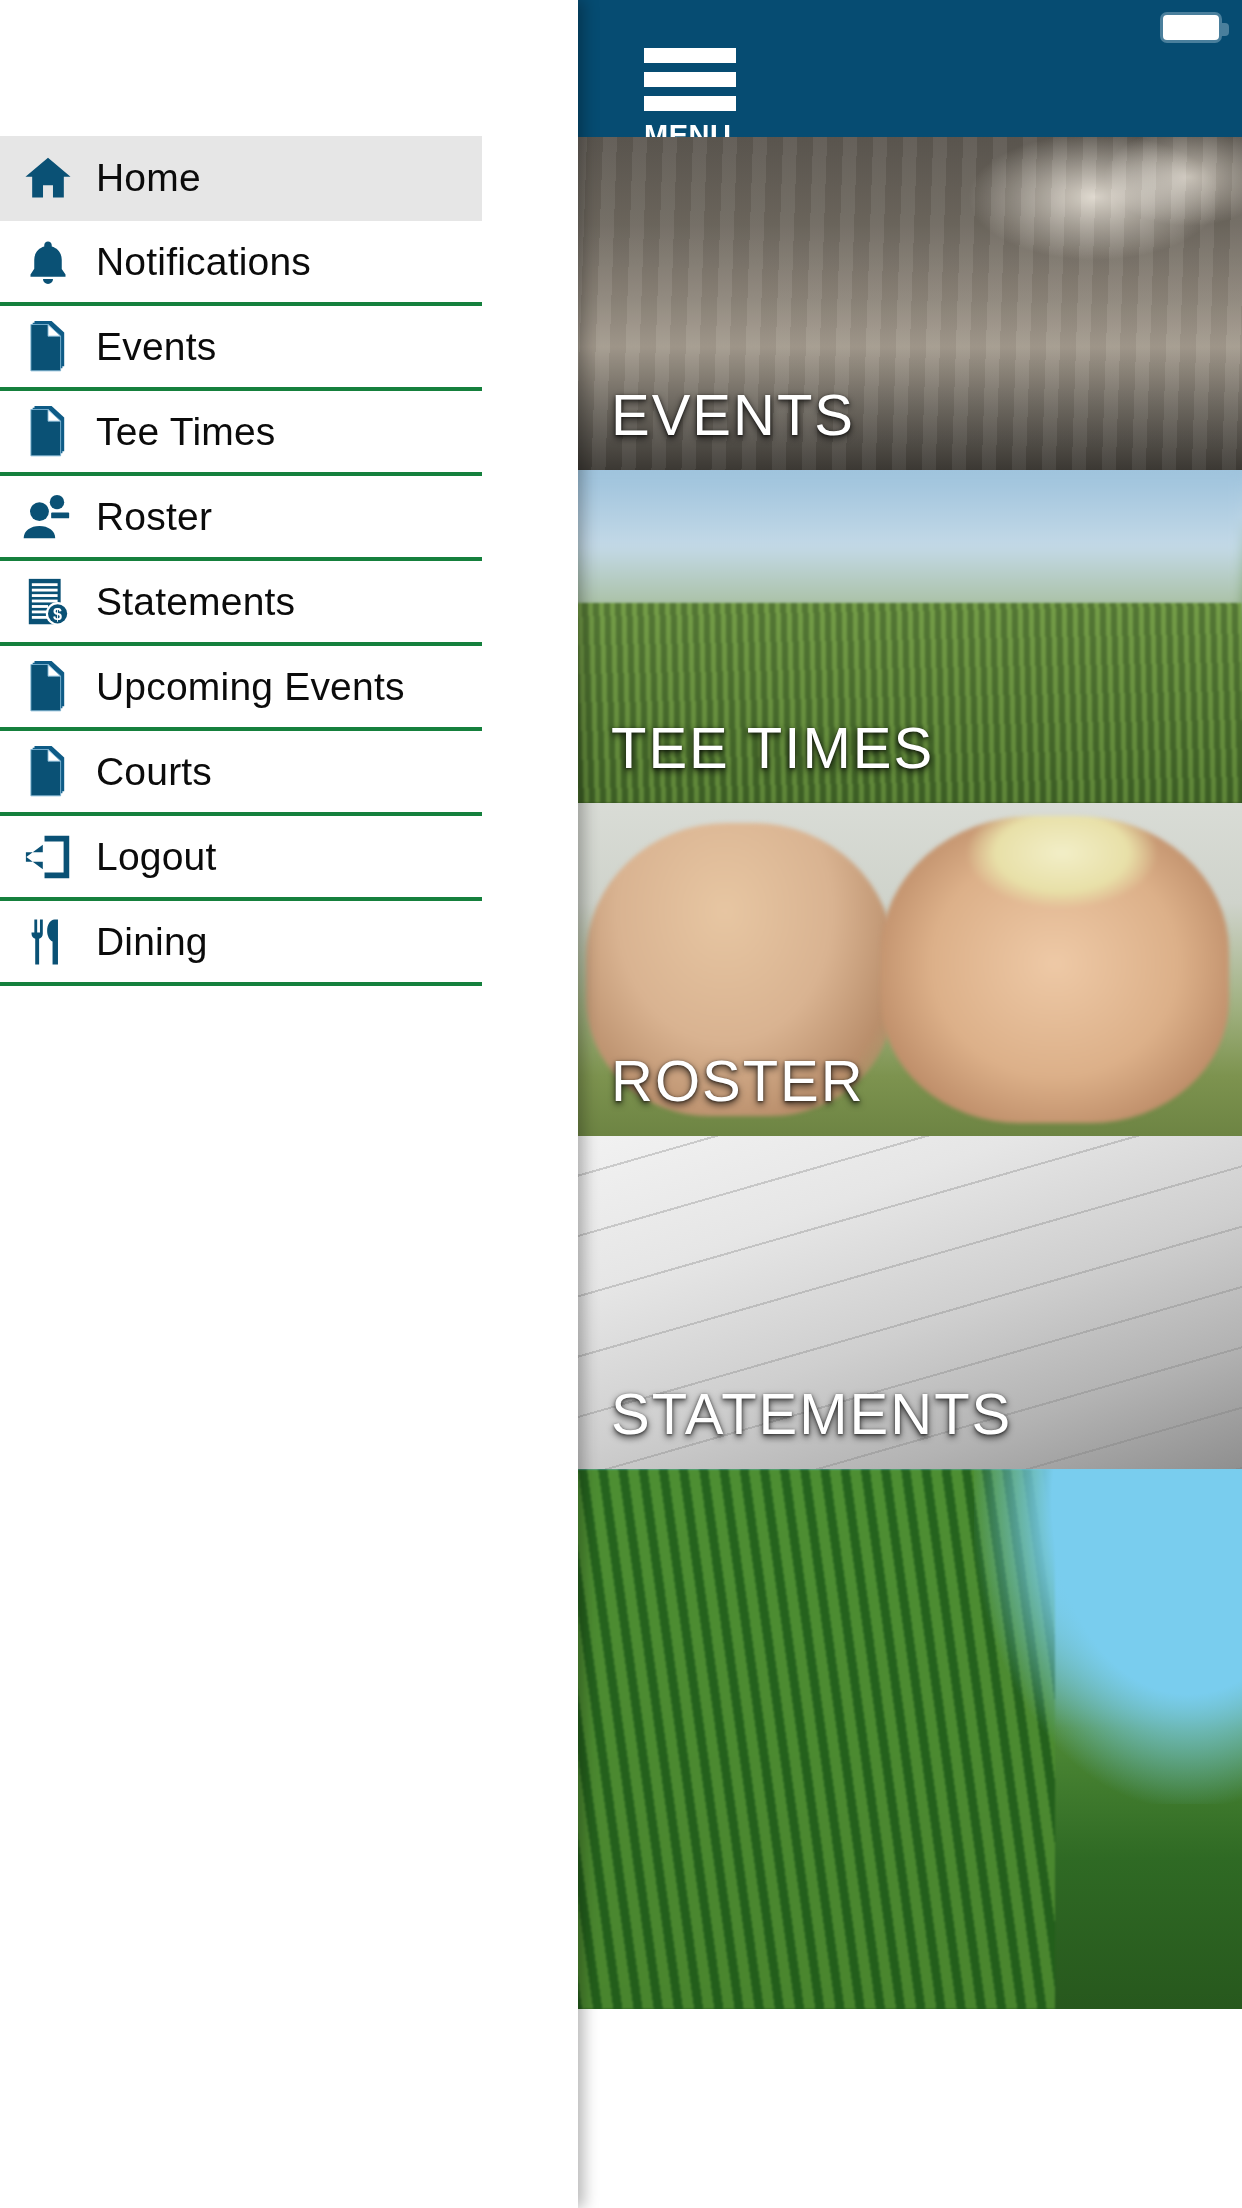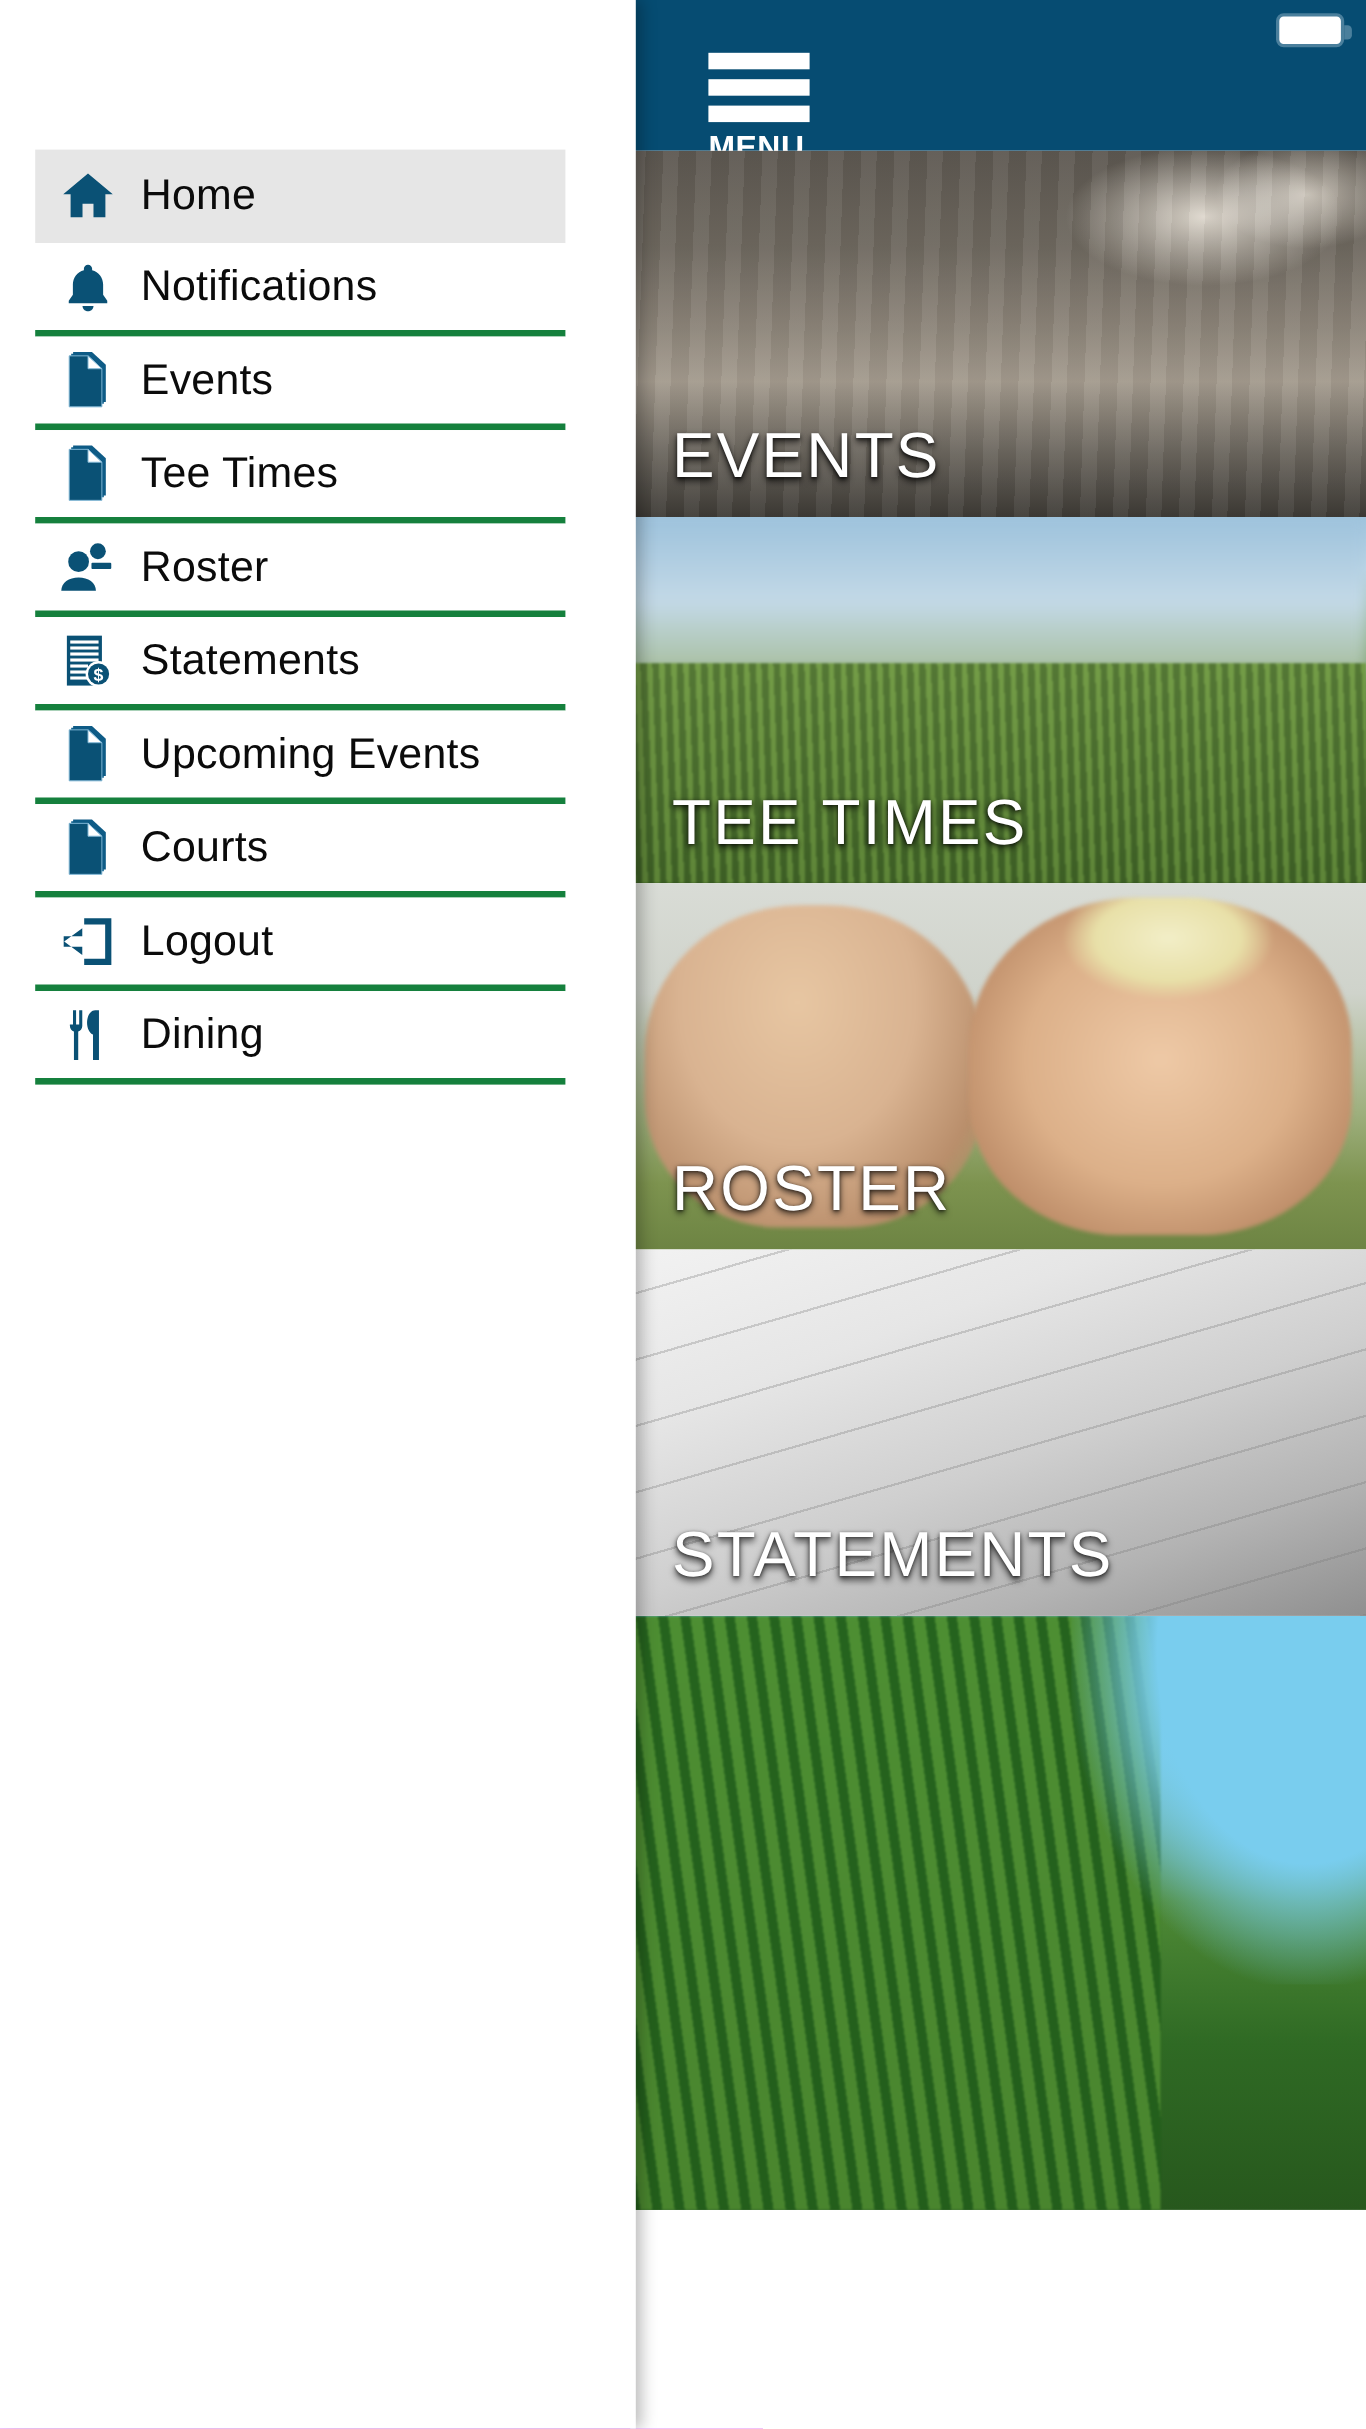--- a/index.html
+++ b/index.html
@@ -160,29 +160,29 @@
   
   #drawer {
     position:absolute;
     left:0; top:0;
     width:578px; height:2208px;
     background:#ffffff;
     box-shadow:6px 0 14px rgba(0,0,0,0.28);
     z-index:5;
   }
   #drawer-spacer { height:136px; }
-  #nav-list { width:482px;margin-left:32px; }
+  #nav-list { width:482px; }
 
   .nav-item {
     position:relative;
     display:flex;
     align-items:center;
     height:85px;
     background:#ffffff;
-    border-bottom:6px solid #15803d;
+    border-bottom:4px solid #15803d;
     cursor:pointer;
   }
   .nav-item.active { background:#e6e6e6; }
   .nav-item.no-rule { border-bottom:2px solid transparent; }
 
   .nav-icon {
     width:96px;
     min-width:96px;
     height:85px;
     display:flex;

